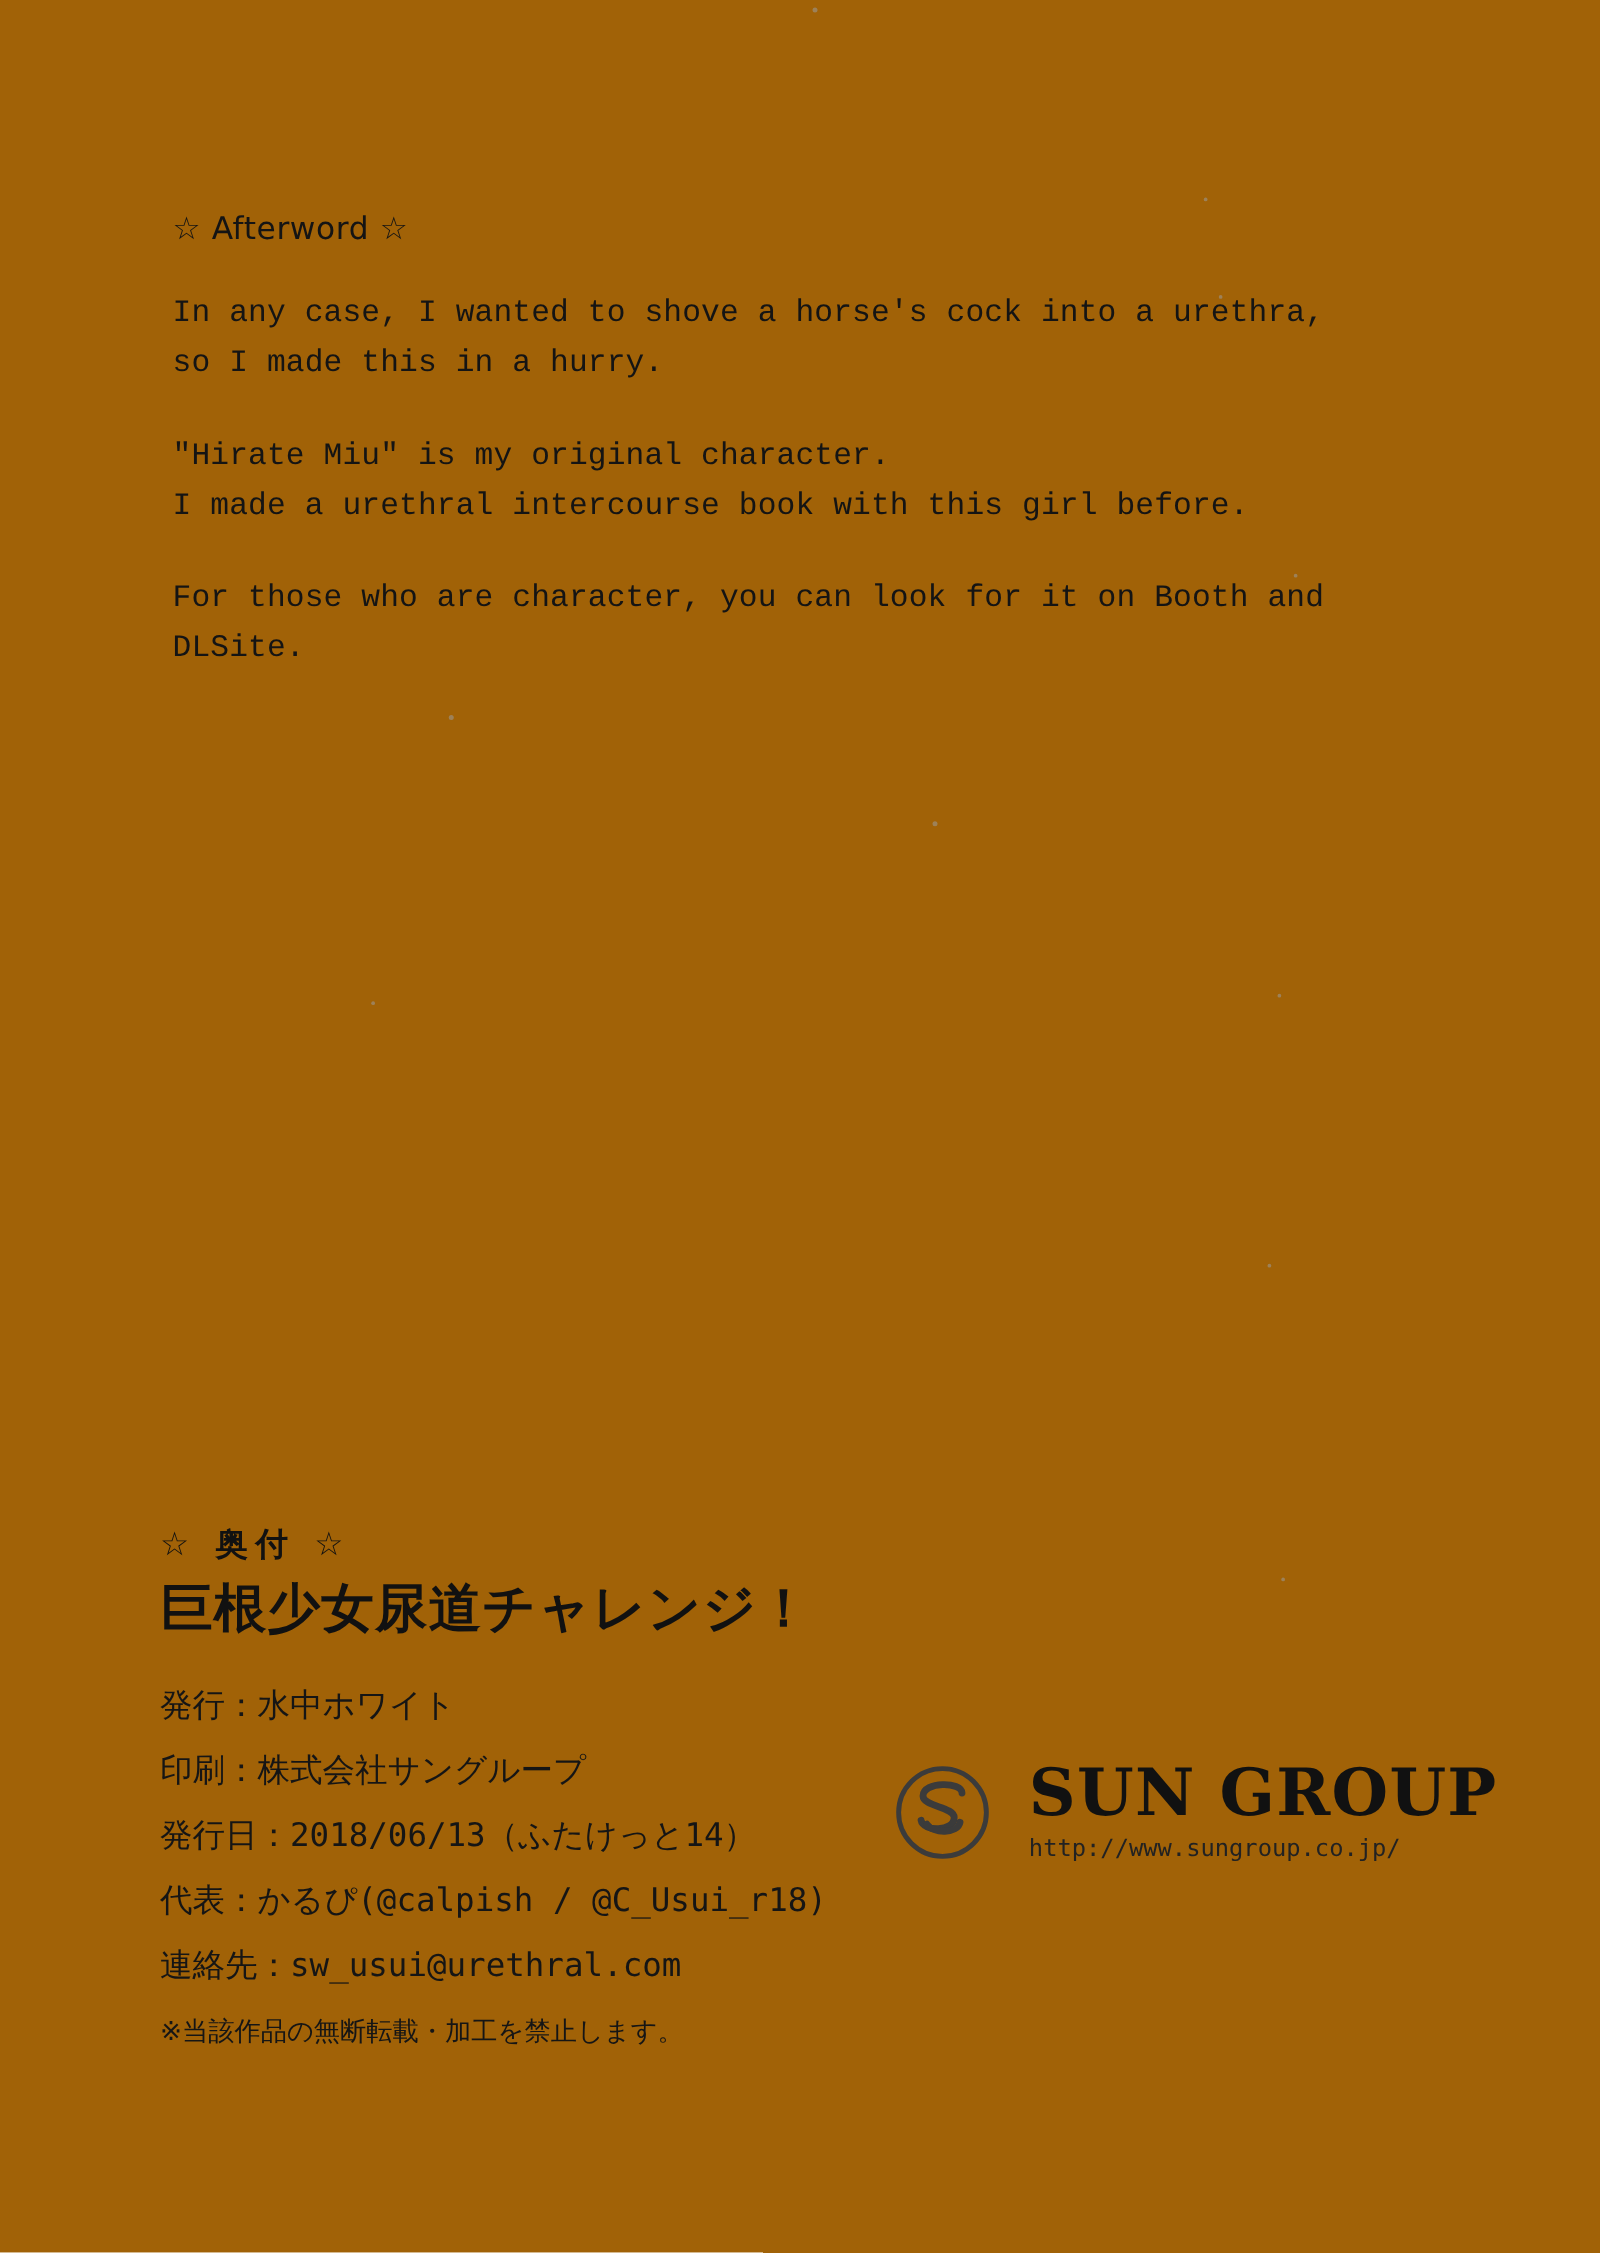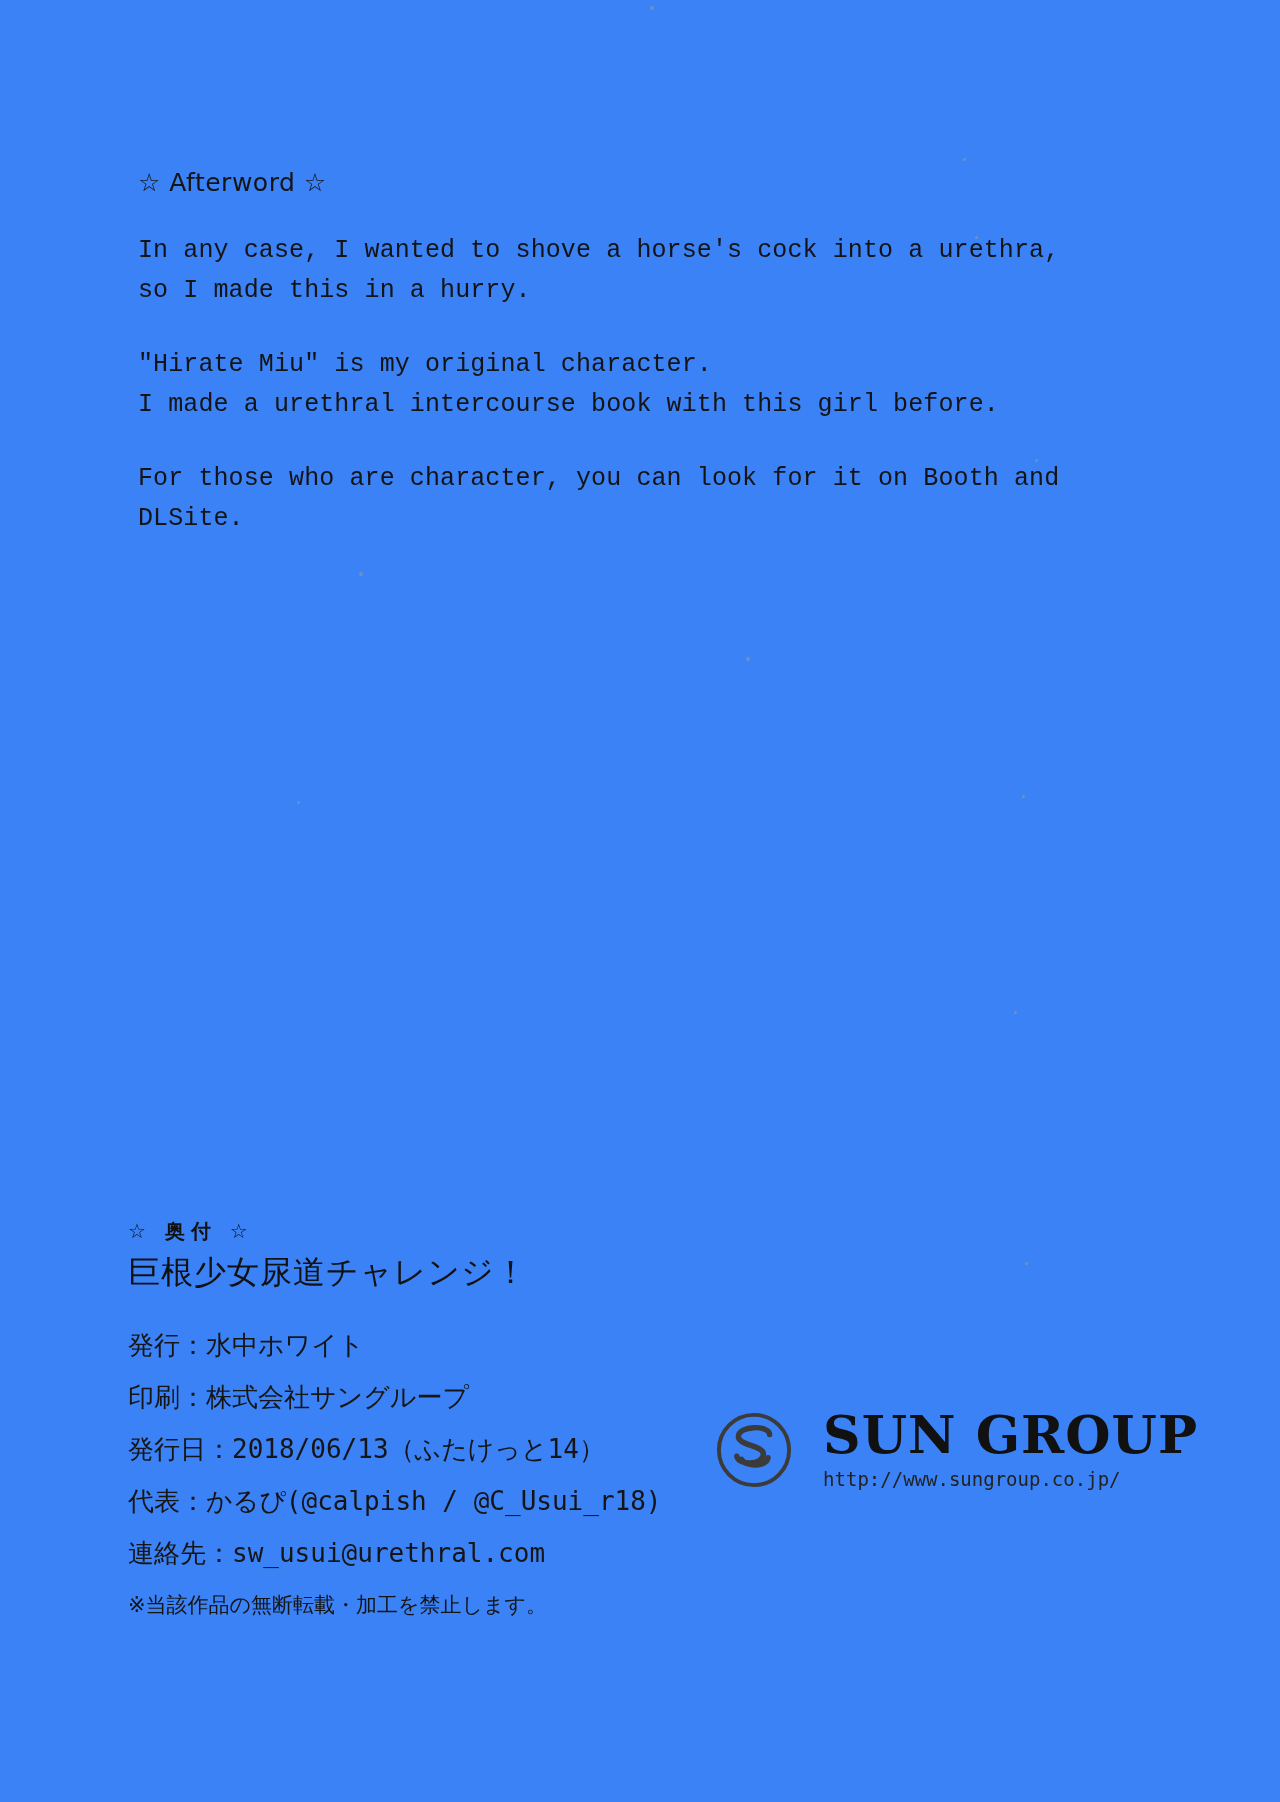--- a/index.html
+++ b/index.html
@@ -12,21 +12,21 @@
     height: 1802px;
     position: relative;
     font-family: "DejaVu Sans", sans-serif;
     color: #1a1a1a;
     overflow: hidden;
   }
 
   .page {
     position: absolute;
     inset: 0;
-    background: #3b82f6;
+    background: #a16207;
   }
 
   
   .speck {
     position: absolute;
     background: #9a9a9a;
     border-radius: 50%;
     opacity: .55;
   }
 
@@ -56,30 +56,30 @@
   .afterword-line { display: block; font-family: Liberation Mono, monospace; }
 
   
   .colophon {
     position: absolute;
     left: 128px;
     top: 1218px;
     width: 1030px;
   }
   .colophon-heading {
-    font-size: 20px;
+    font-size: 26px;
     letter-spacing: 6px;
     font-weight: 700;
     color: #111;
     margin-bottom: 6px;
     font-family: "DejaVu Sans", sans-serif;
   }
   .colophon-booktitle {
-    font-size: 32px;
-    font-weight: 400;
+    font-size: 42px;
+    font-weight: 700;
     letter-spacing: 1px;
     color: #111;
     margin-bottom: 24px;
     font-family: "DejaVu Sans", sans-serif;
   }
   .colophon-row {
     font-size: 26px;
     line-height: 52px;
     color: #151515;
     font-family: "DejaVu Sans Mono", monospace;

